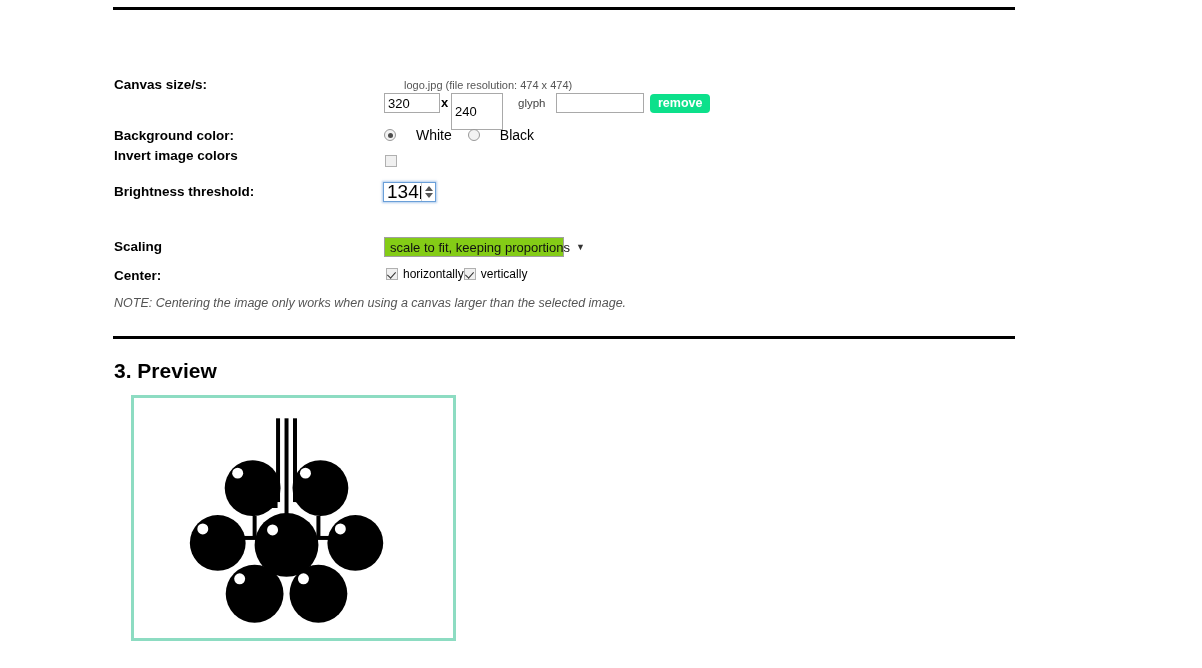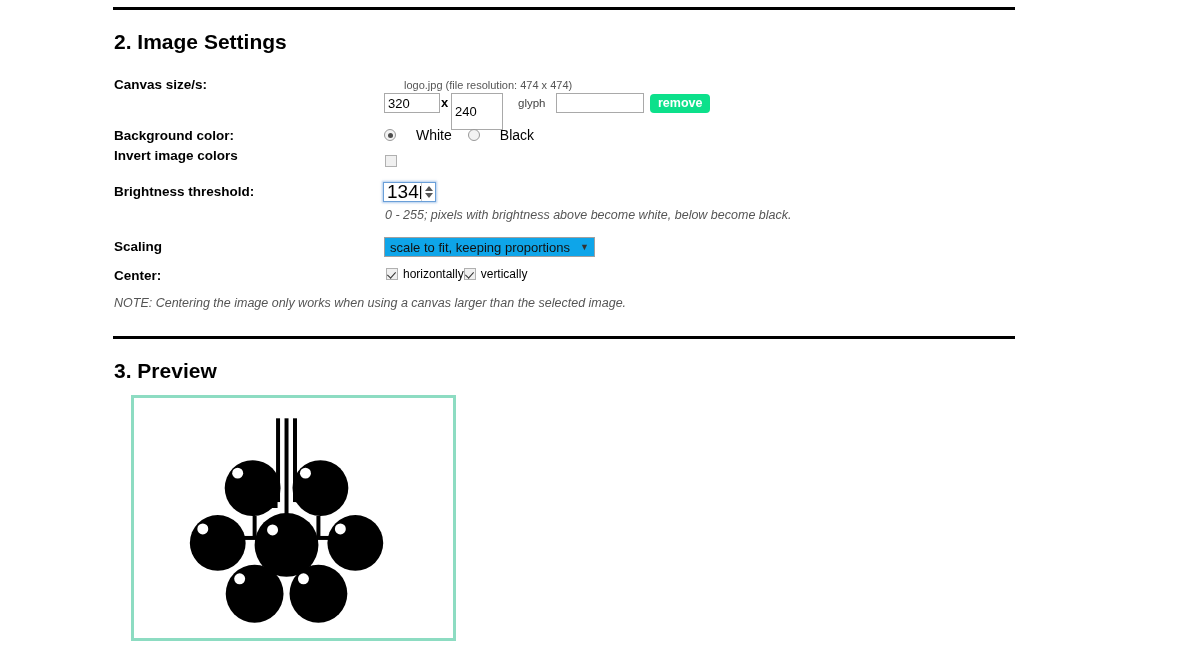--- a/index.html
+++ b/index.html
@@ -245,23 +245,23 @@
     color: #555555;
     white-space: nowrap;
   }
   .note-threshold { left: 385px; top: 208px; }
   .note-center    { left: 114px; top: 296px; }
 
   
   .select {
     position: absolute;
     left: 384px; top: 237px;
-    width: 211px; height: 20px;
+    width: 180px; height: 20px;
     border: 1px solid #a0a0a0;
-    background: #0ea5e9;
+    background: #84cc16;
     box-sizing: border-box;
     display: flex;
     align-items: center;
     padding: 0 5px;
     font-size: 13px;
     color: #111;
     cursor: pointer;
   }
   .select .sel-val { flex: 1; white-space: nowrap; }
   .select .sel-caret {
@@ -305,21 +305,20 @@
     display: block;
   }
 </style>
 </head>
 <body>
 
 <div class="page">
 
   <div class="rule rule-top"></div>
 
-  <div class="section-heading heading-settings">2. Image Settings</div>
 
   <div class="row-label" style="top:77px;">Canvas size/s:</div>
 
   <div class="file-line">
     <span class="fname">logo.jpg</span>
     <span class="fres">(file resolution: 474 x 474)</span>
   </div>
 
   <input class="txt canvas-w" type="text" value="320" style="">
 
@@ -354,21 +353,20 @@
 
   <div class="spinner">
     <span class="val">134</span>
     <span class="caret"></span>
     <span class="arrows">
       <span class="arrow-up"></span>
       <span class="arrow-dn"></span>
     </span>
   </div>
 
-  <div class="note note-threshold">0 - 255; pixels with brightness above become white, below become black.</div>
 
   <div class="row-label" style="top:239px;">Scaling</div>
 
   <div class="select">
     <span class="sel-val">scale to fit, keeping proportions</span>
     <span class="sel-caret">▼</span>
   </div>
 
   <div class="row-label" style="top:268px;">Center:</div>
 

